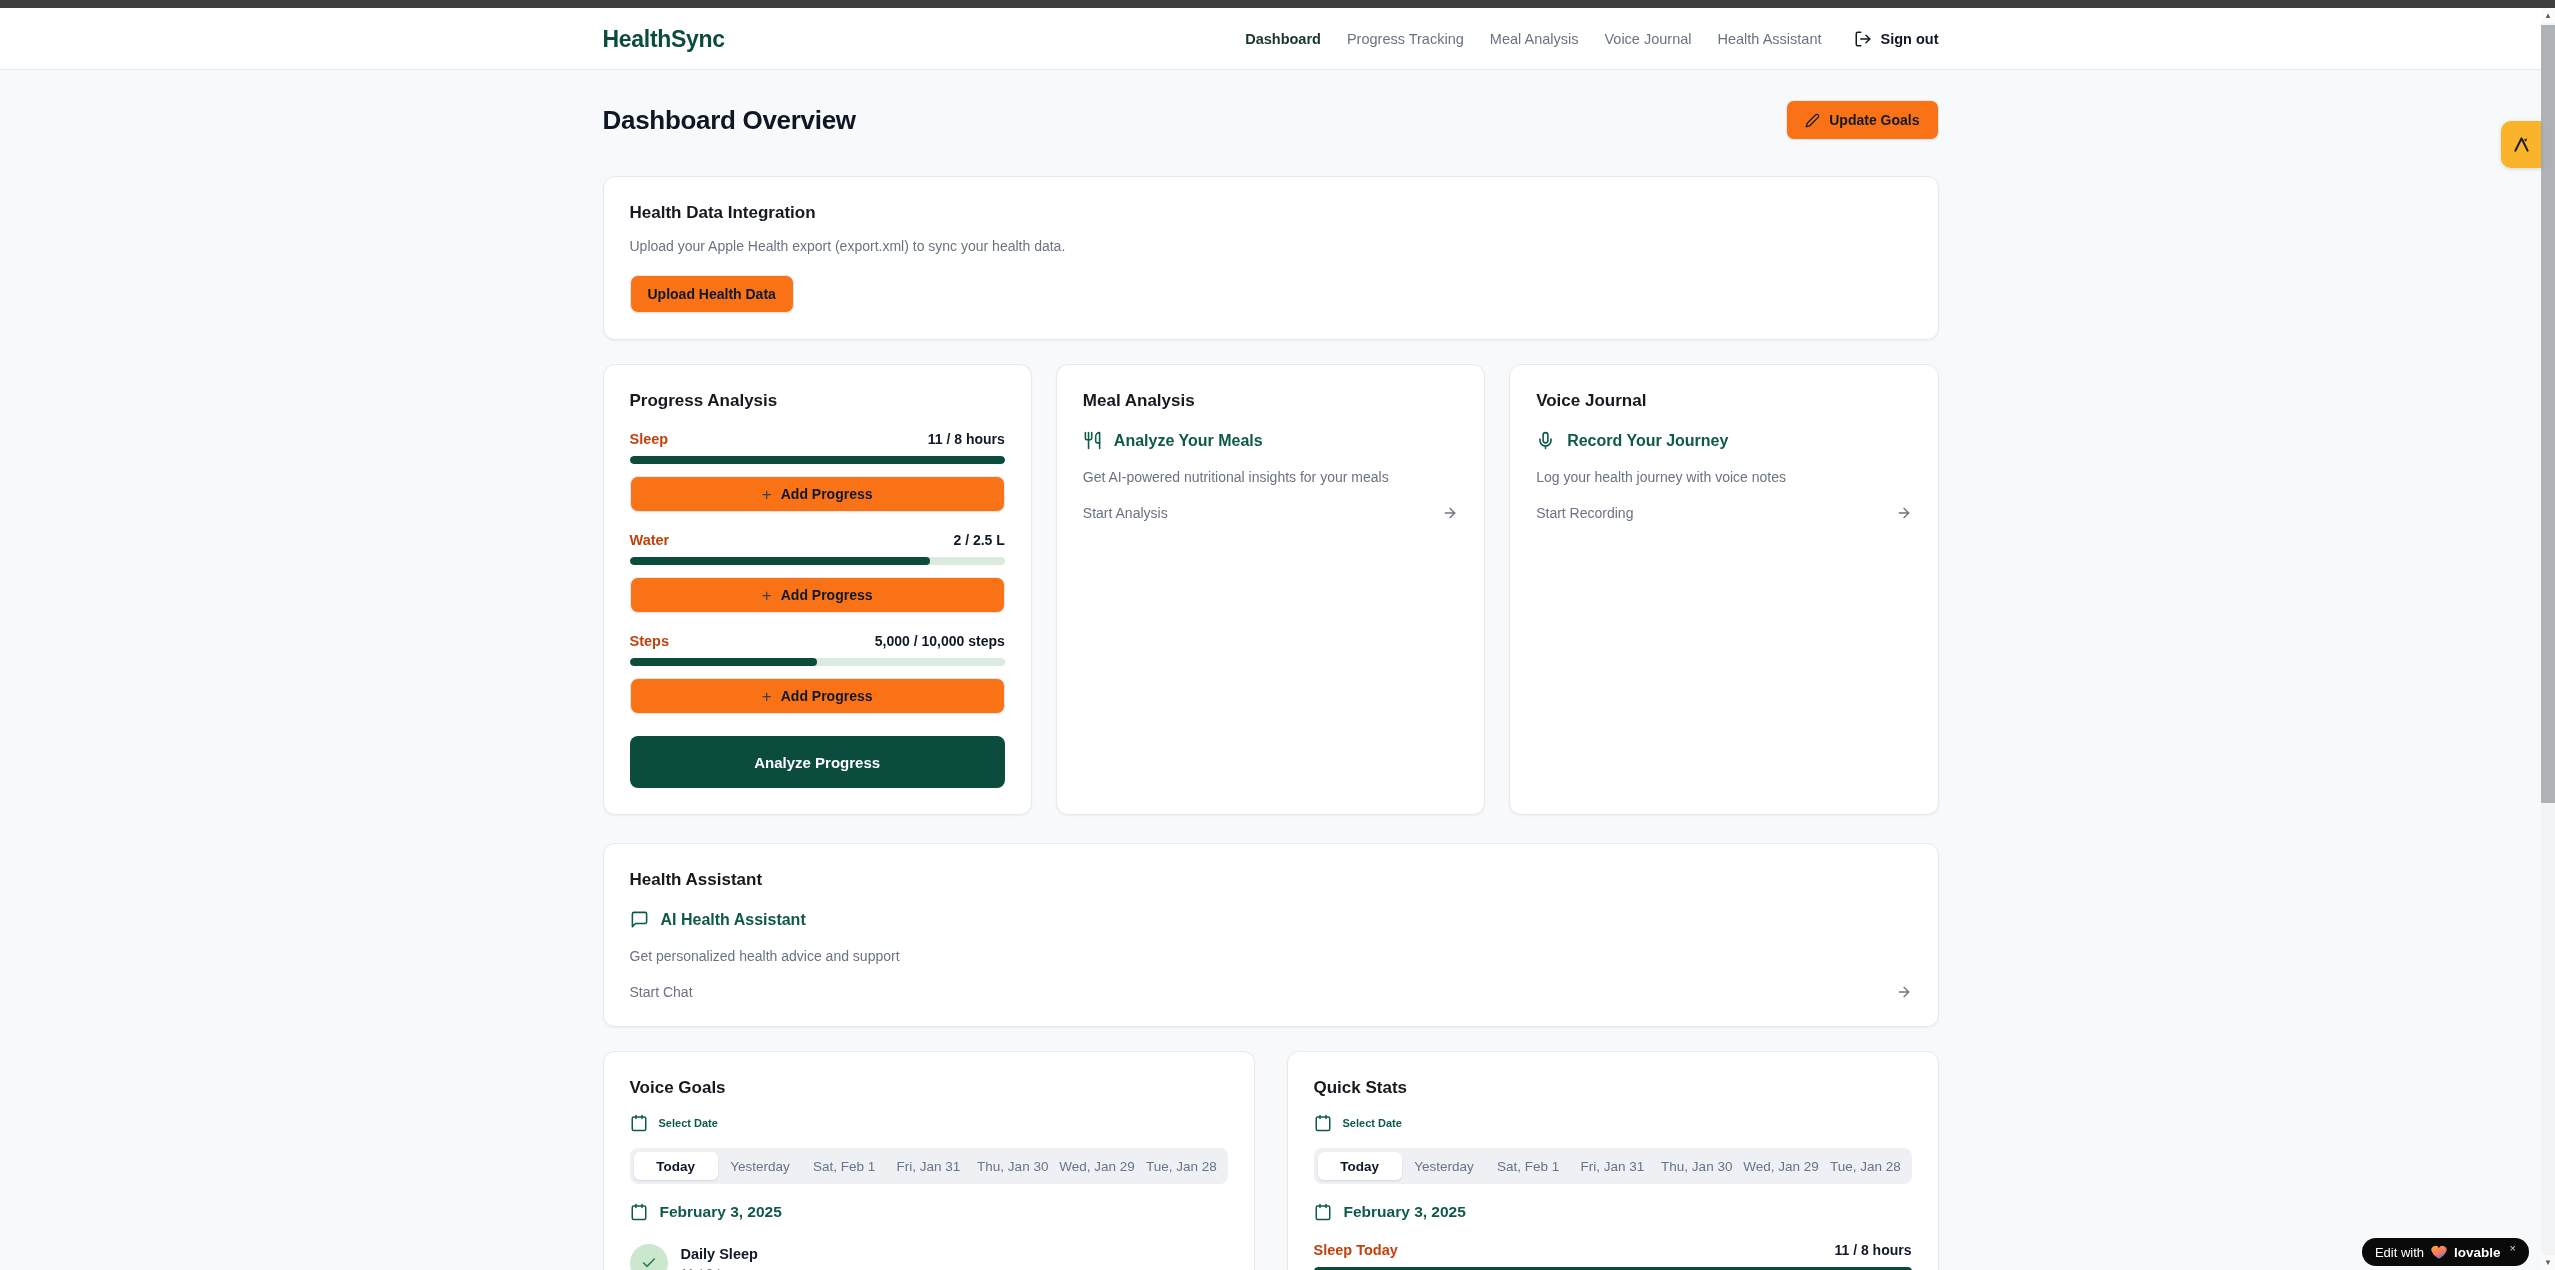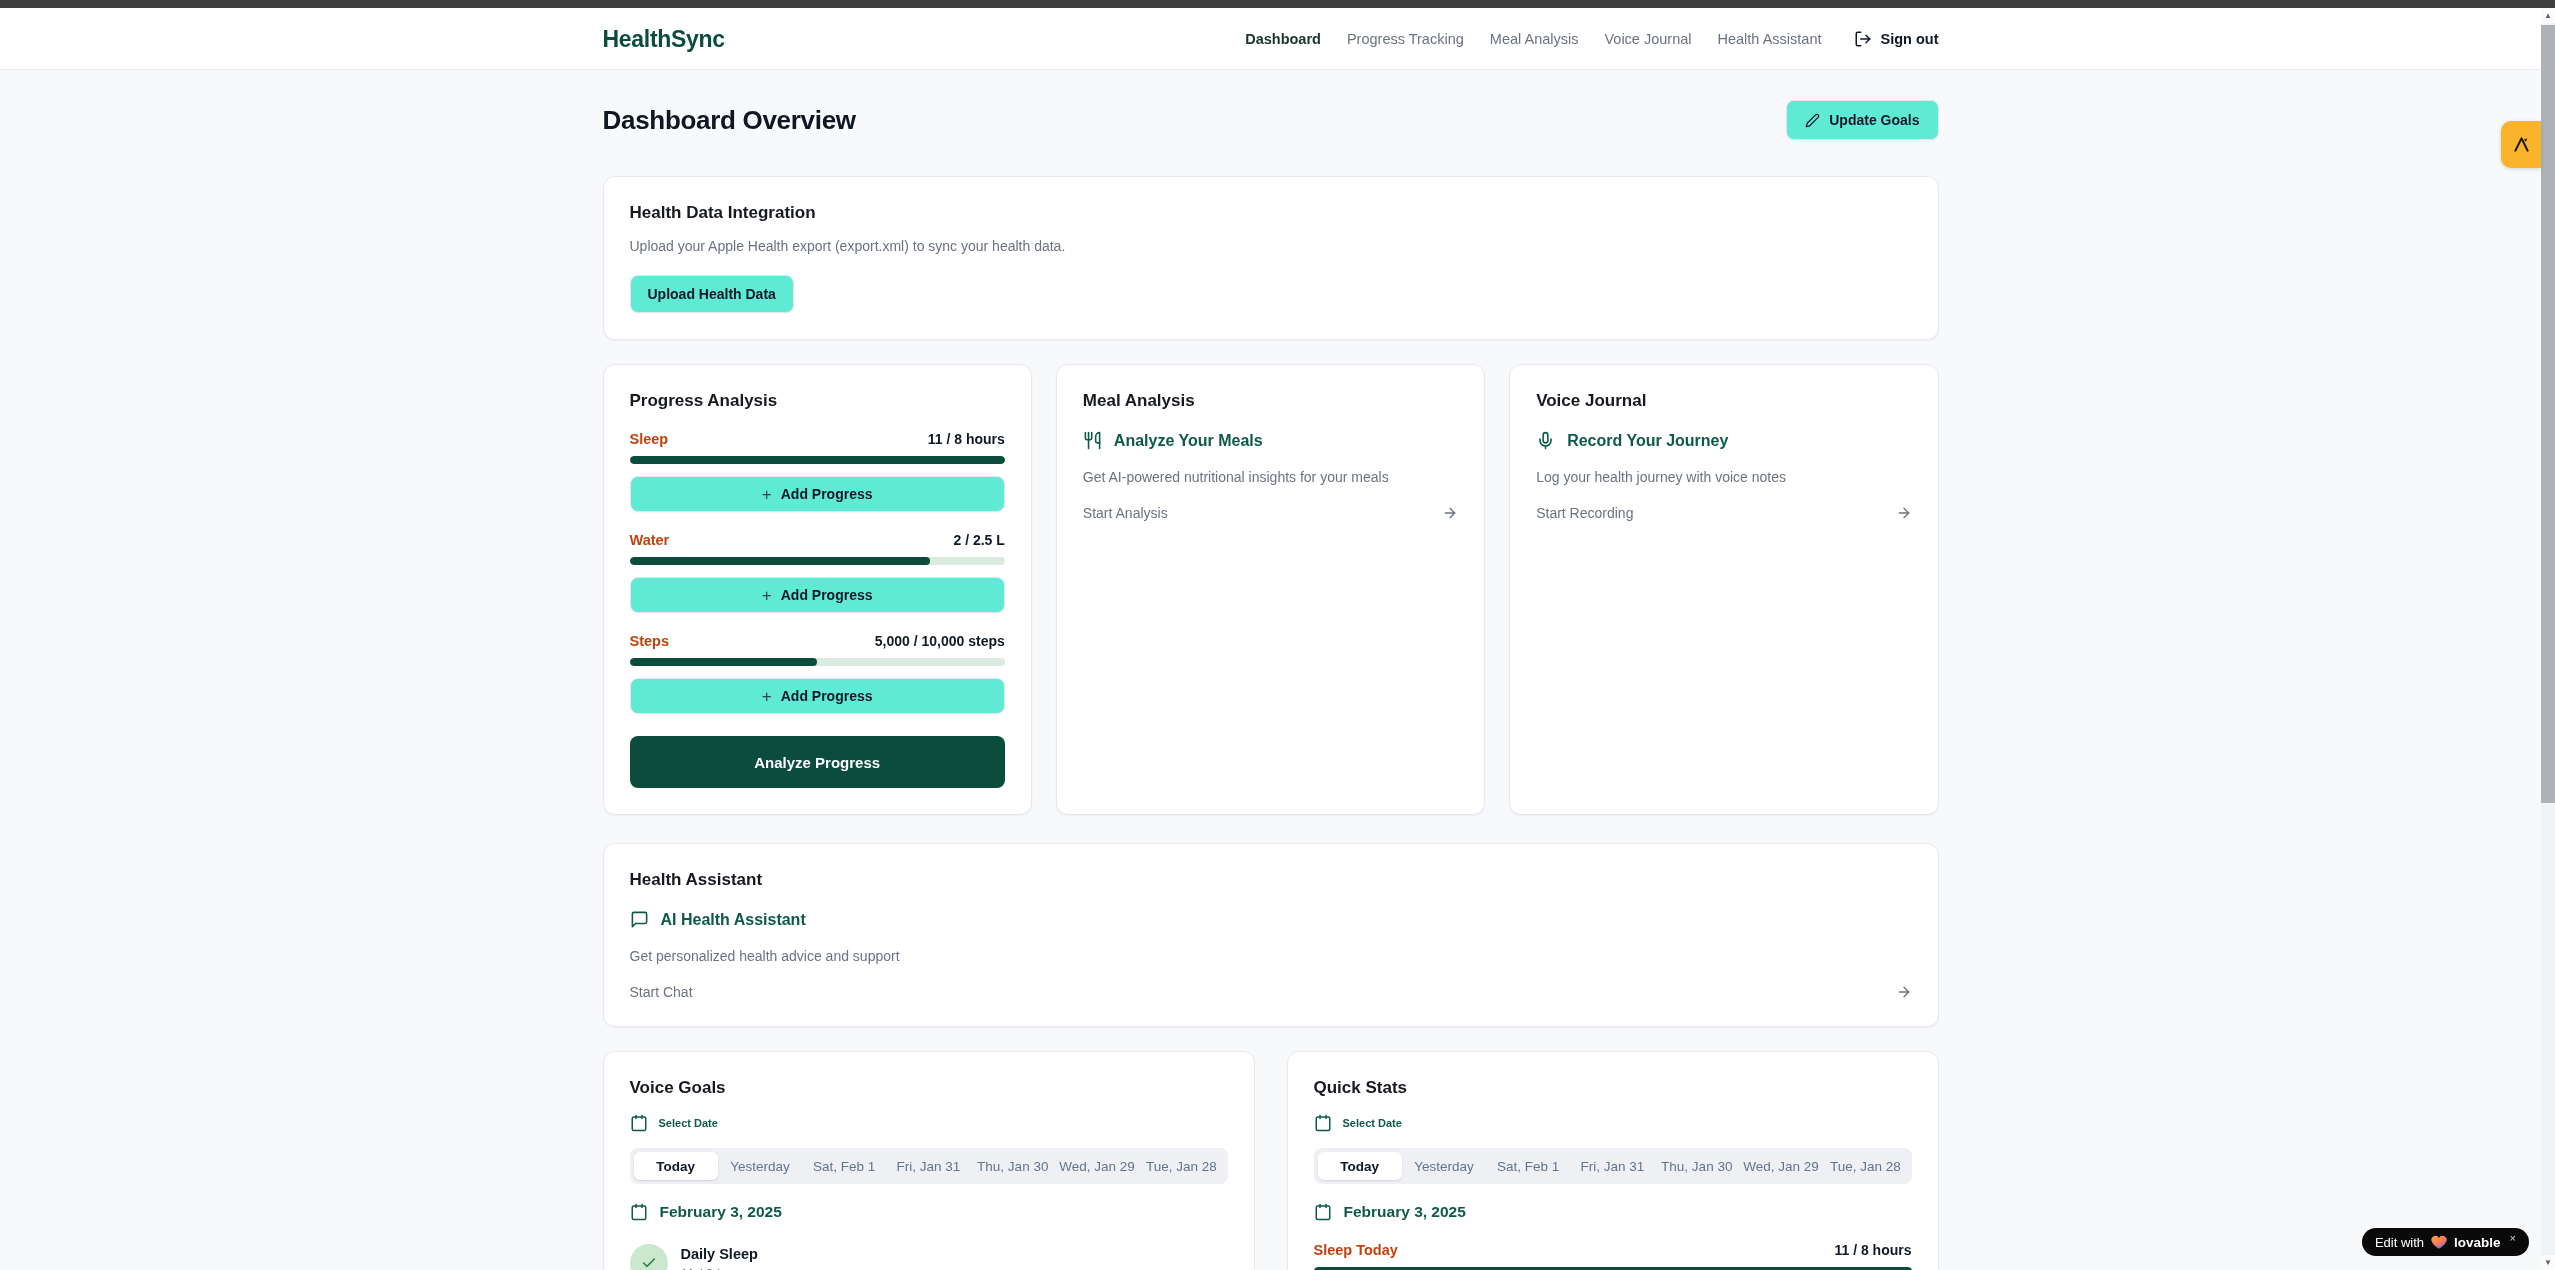--- a/index.html
+++ b/index.html
@@ -22,21 +22,21 @@
   .nav a { font-size: 14.5px; color: #6b7280; text-decoration: none; cursor: pointer; }
   .nav a.active { color: #16352c; font-weight: 600; }
   .signout { display: flex; align-items: center; gap: 9px; margin-left: 6px; cursor: pointer; }
   .signout span { font-size: 14.5px; font-weight: 600; color: #111827; }
   .icon { display: inline-flex; flex: none; }
 
   
   .heading-row { display: flex; align-items: center; justify-content: space-between; margin: 30px 0 36px; }
   .page-title { font-size: 26px; font-weight: 700; color: #101622; letter-spacing: -0.3px; }
   .btn { display: inline-flex; align-items: center; justify-content: center; gap: 9px;
-         background: #5eead4; border: 1px solid #e4e6ea; border-radius: 8px; cursor: pointer;
+         background: #f97316; border: 1px solid #e4e6ea; border-radius: 8px; cursor: pointer;
          font-family: inherit; font-size: 14px; font-weight: 600; color: #111827;
          box-shadow: 0 1px 2px rgba(16,24,40,.04); }
   .btn-update { height: 40px; padding: 0 18px; }
 
   
   .card { background: #fff; border: 1px solid #e7e9ee; border-radius: 12px;
           box-shadow: 0 1px 2px rgba(16,24,40,.05); padding: 26px; }
   .card-title { font-size: 17px; font-weight: 700; color: #16191f; }
   .muted { color: #6b7280; font-size: 14px; }
 
@@ -89,21 +89,21 @@
 
   
   .scrollbar { position: absolute; top: 8px; right: 0; width: 14px; height: 1262px; background: #f2f3f5; z-index: 40; }
   .scroll-btn { width: 14px; height: 15px; display: flex; align-items: center; justify-content: center;
                 color: #606060; font-size: 8px; cursor: pointer; background: #fbfbfc; }
   .scroll-btn.down { position: absolute; bottom: 0; }
   .scroll-thumb { position: absolute; top: 17px; left: 0; width: 14px; height: 778px; background: #aeb1b5; cursor: pointer; }
   .edge-badge { position: absolute; top: 121px; right: 14px; width: 40px; height: 47px; background: #f9b42c;
                 border-radius: 10px 0 0 10px; display: flex; align-items: center; justify-content: center;
                 cursor: pointer; z-index: 50; box-shadow: 0 1px 4px rgba(0,0,0,.15); color: #1c1c1c; }
-  .lovable { position: absolute; bottom: 14px; right: 26px; height: 28px; background: #0a0a0a; color: #fff;
+  .lovable { position: absolute; bottom: 4px; right: 26px; height: 28px; background: #0a0a0a; color: #fff;
              border-radius: 14px; display: flex; align-items: center; gap: 7px; padding: 0 13px;
              font-size: 13px; cursor: pointer; z-index: 50; }
   .lovable .brand { font-weight: 700; font-size: 13.5px; }
   .lovable .close { font-size: 11px; color: #d1d5db; margin-left: 2px; align-self: flex-start; margin-top: 4px; cursor: pointer; }
 </style>
 </head>
 <body>
 
 <div class="topbar"></div>
 

